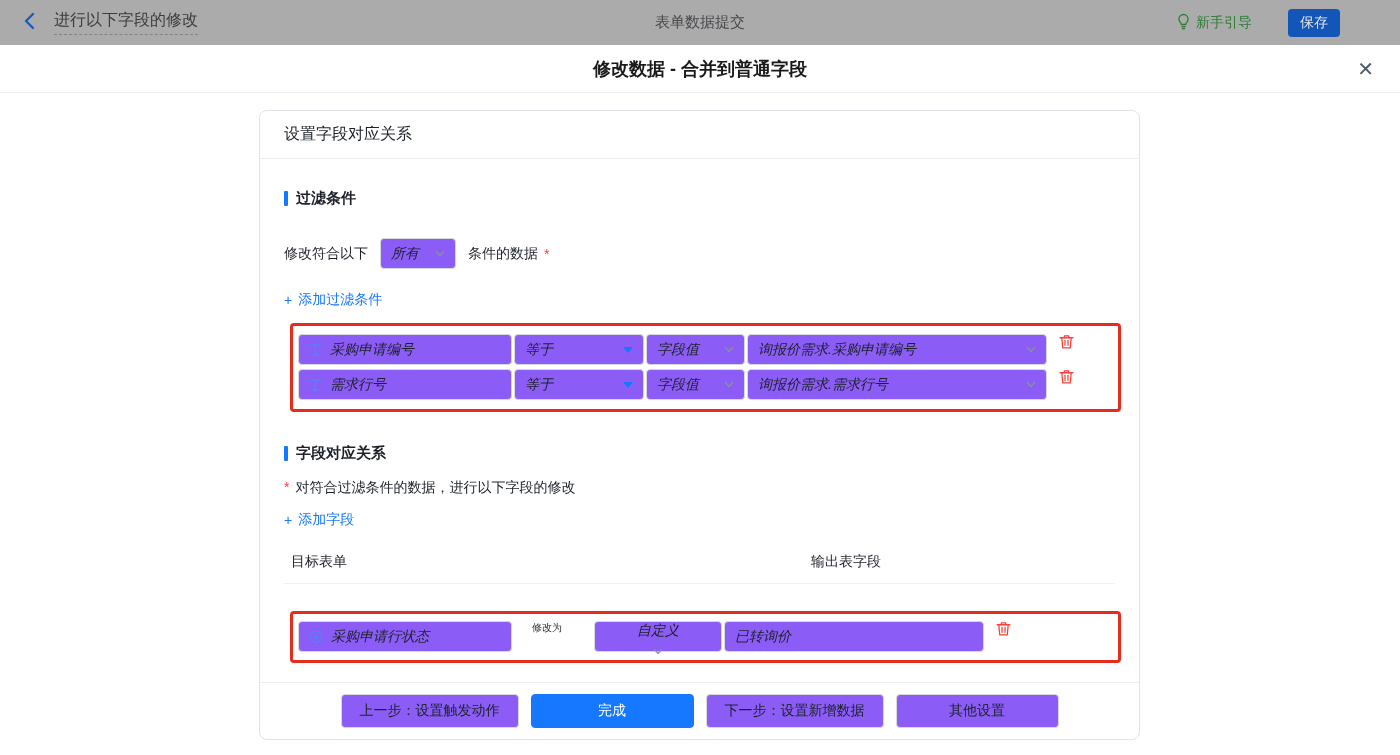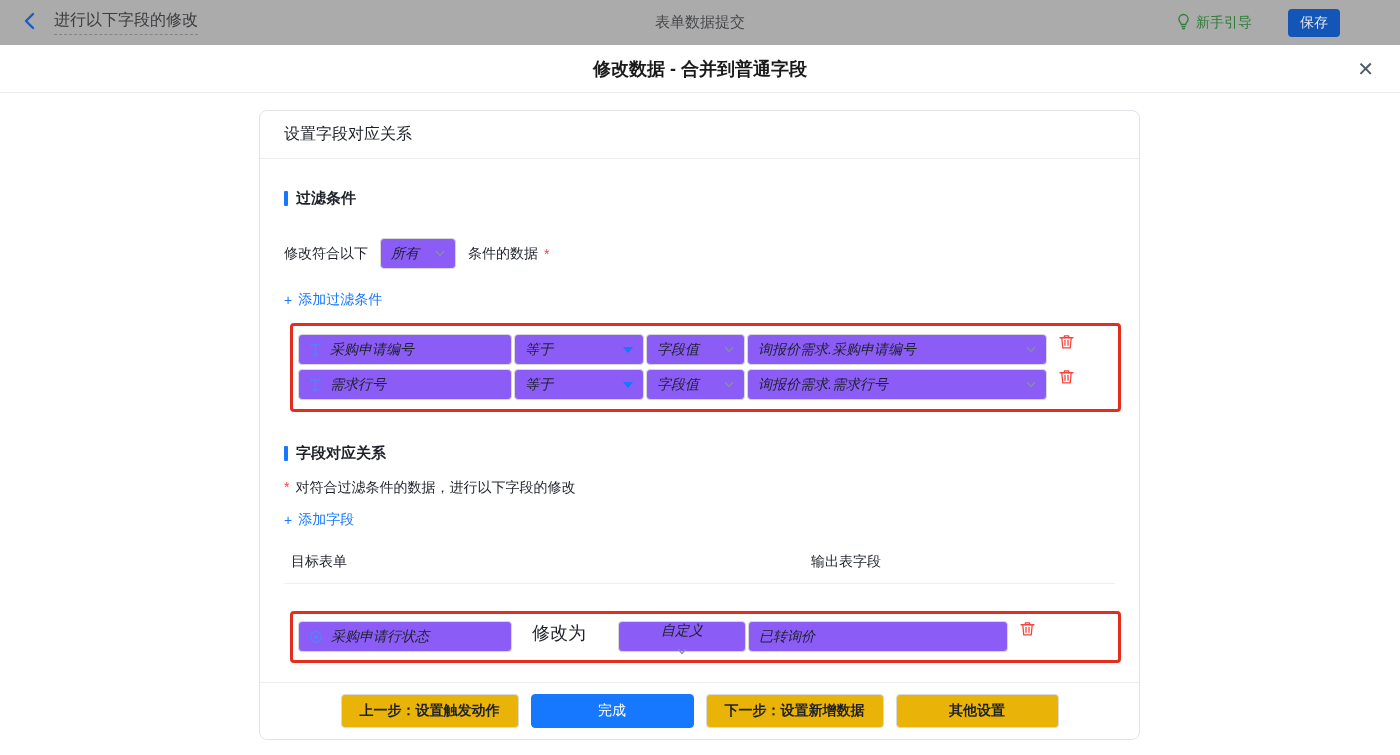--- a/index.html
+++ b/index.html
@@ -67,30 +67,30 @@
 
   .desc-row { display:flex; align-items:flex-start; gap:6px; margin-top:16px;
               font-size:14px; color:#1d2129; }
   .sec-gap { margin-top:32px; }
 
   .tbl-head { display:flex; margin-top:24px; font-size:14px; color:#1d2129;
               padding-bottom:12px; border-bottom:1px solid #f0f0f2; }
   .tbl-head .c1 { width:527px; padding-left:7px; }
 
   .map-row { height:32px; }
-  .map-label { font-size:18px; color:#1d2129; margin:0 30px 0 18px; }
+  .map-label { font-size:10px; color:#1d2129; margin:0 30px 0 18px; }
   .map-sel { width:128px;flex-direction:column; }
   .map-inp { width:260px; }
 
   .card-footer { position:absolute; left:0; bottom:0; width:100%; height:57px;
                  border-top:1px solid #ededf0; display:flex; align-items:center;
                  justify-content:center; gap:12px; }
   .btn { height:34px; border-radius:4px; font-size:14px; font-family:inherit;
          cursor:pointer; padding:0 18px; min-width:163px; }
-  .btn-outline { background:#eab308; border:1px solid #d9d9d9; color:#1d2129;font-weight:bold; }
+  .btn-outline { background:#8b5cf6; border:1px solid #d9d9d9; color:#1d2129; }
   .btn-primary { background:#1677ff; border:1px solid #1677ff; color:#ffffff; }
 </style>
 </head>
 <body>
 
 <div class="screen">
 
   <div class="topbar">
     <span class="back-btn">
       <span>

